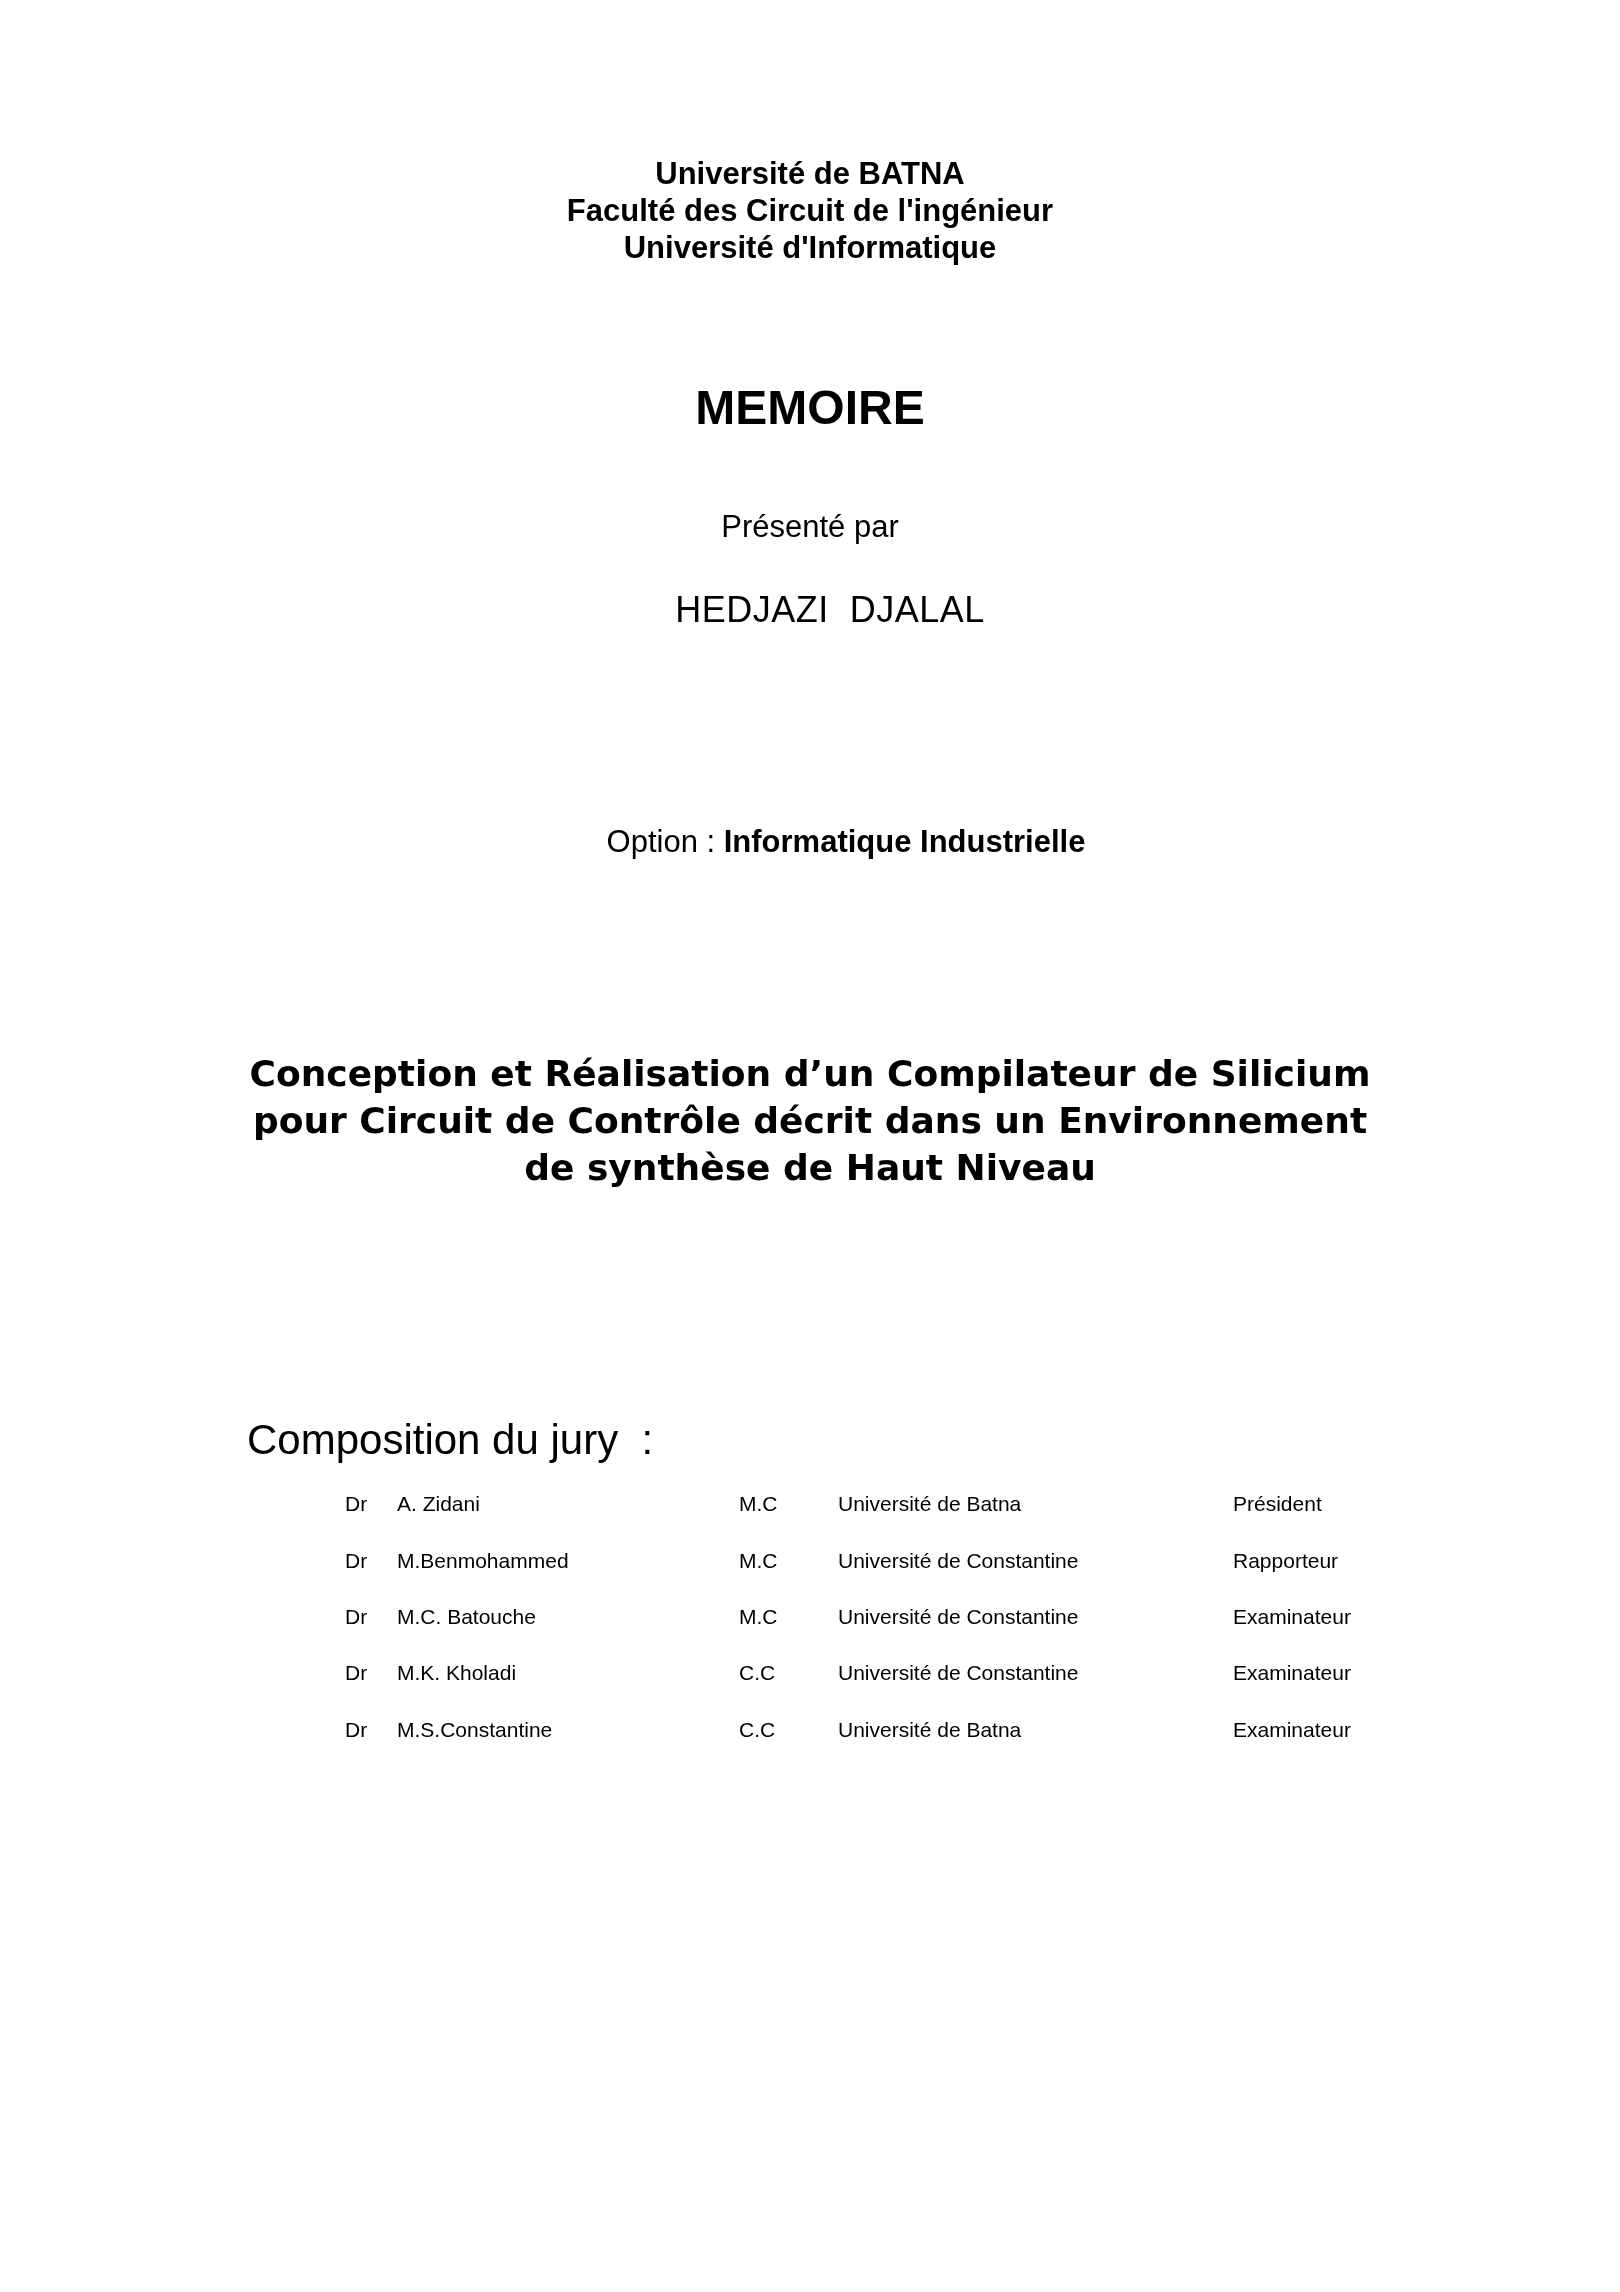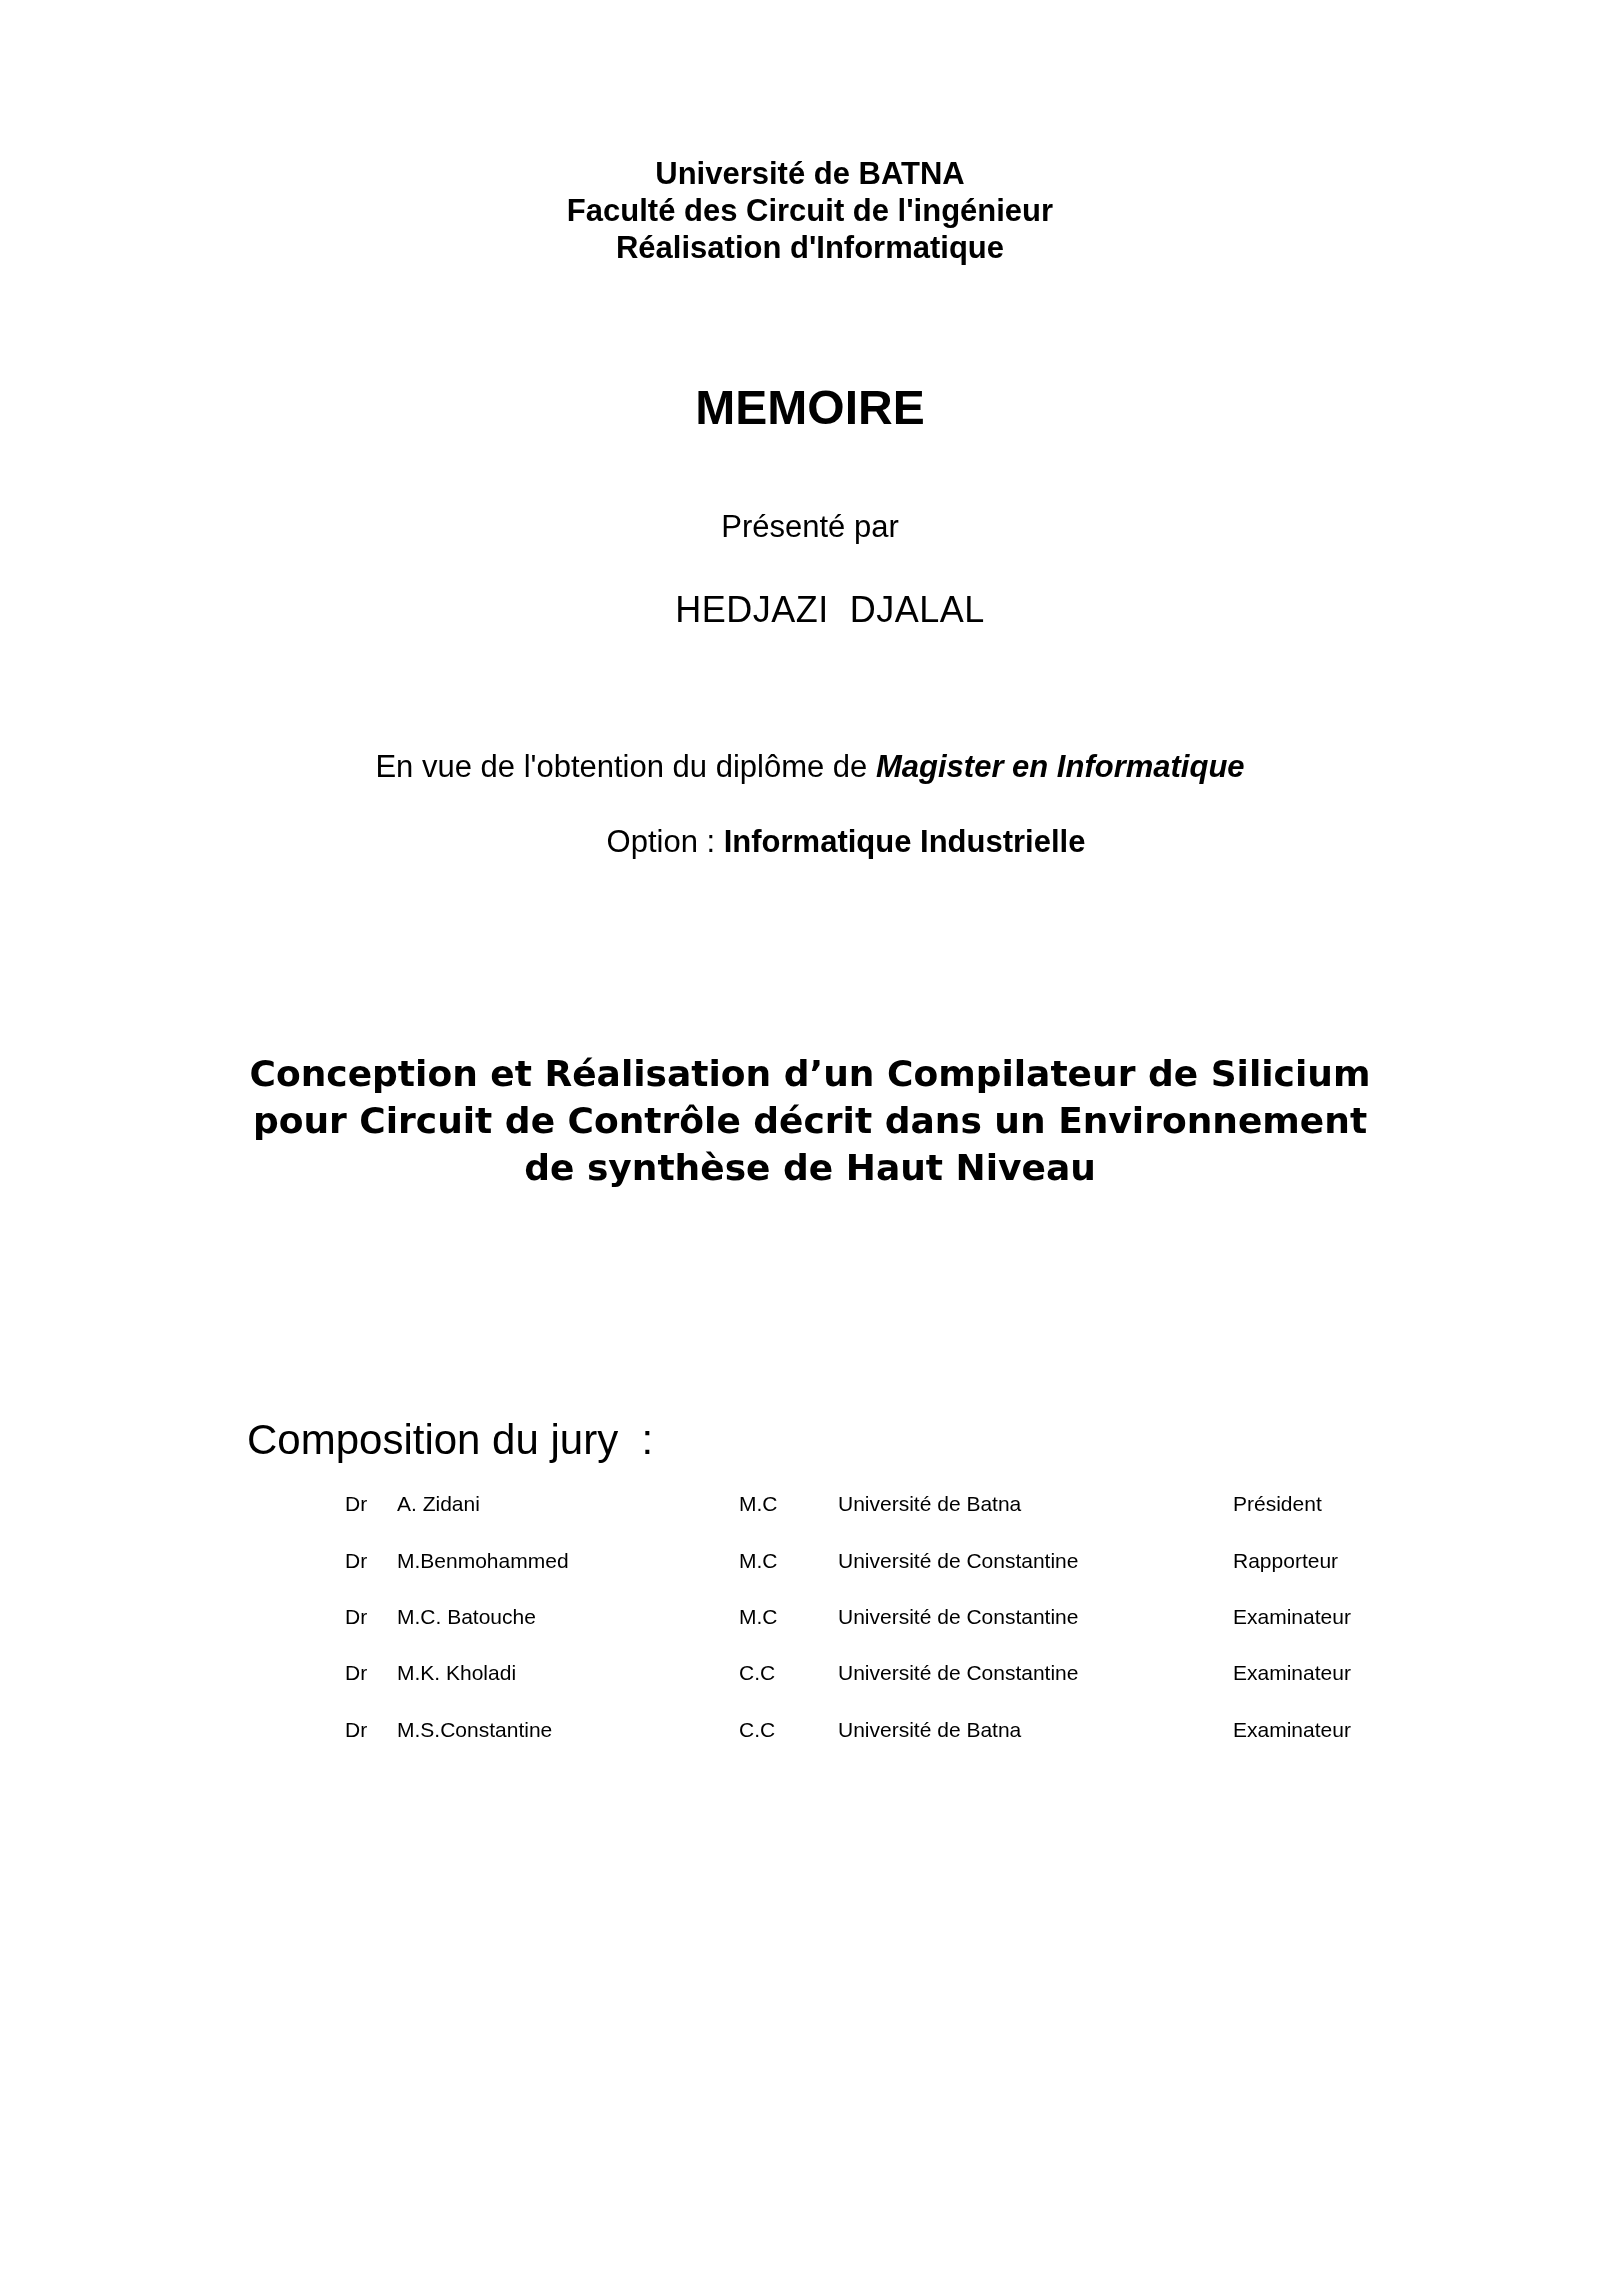--- a/index.html
+++ b/index.html
@@ -24,29 +24,28 @@
     .c-univ { left: 838px; }
     .c-role { left: 1233px; }
   </style>
 </head>
 <body>
 
 <div class="page">
 
   <div class="center hdr" style="top:155px;">Université de BATNA</div>
   <div class="center hdr" style="top:192px;">Faculté des Circuit de l'ingénieur</div>
-  <div class="center hdr" style="top:229px;">Réalisation d'Informatique</div>
+  <div class="center hdr" style="top:229px;">Université d'Informatique</div>
 
   <div class="center memoire" style="top:380px;">MEMOIRE</div>
 
   <div class="center presente" style="top:509px;">Présenté par</div>
 
   <div class="center author" style="top:589px; white-space: pre;">HEDJAZI  DJALAL</div>
 
-  <div class="center diplome" style="top:749px;"><span style="white-space:pre;">En vue de l'obtention du diplôme de </span><span class="em">Magister en Informatique</span></div>
 
   <div class="center option" style="top:824px;padding-left:36px;"><span style="white-space:pre;">Option : </span><span class="b">Informatique Industrielle</span></div>
 
   <div class="center thesis" style="top:1050px;">
     <div>Conception et Réalisation d’un Compilateur de Silicium</div>
     <div>pour Circuit de Contrôle décrit dans un Environnement</div>
     <div>de synthèse de Haut Niveau</div>
   </div>
 
   <div class="jury-label" style="top:1416px;">Composition du jury  :</div>

